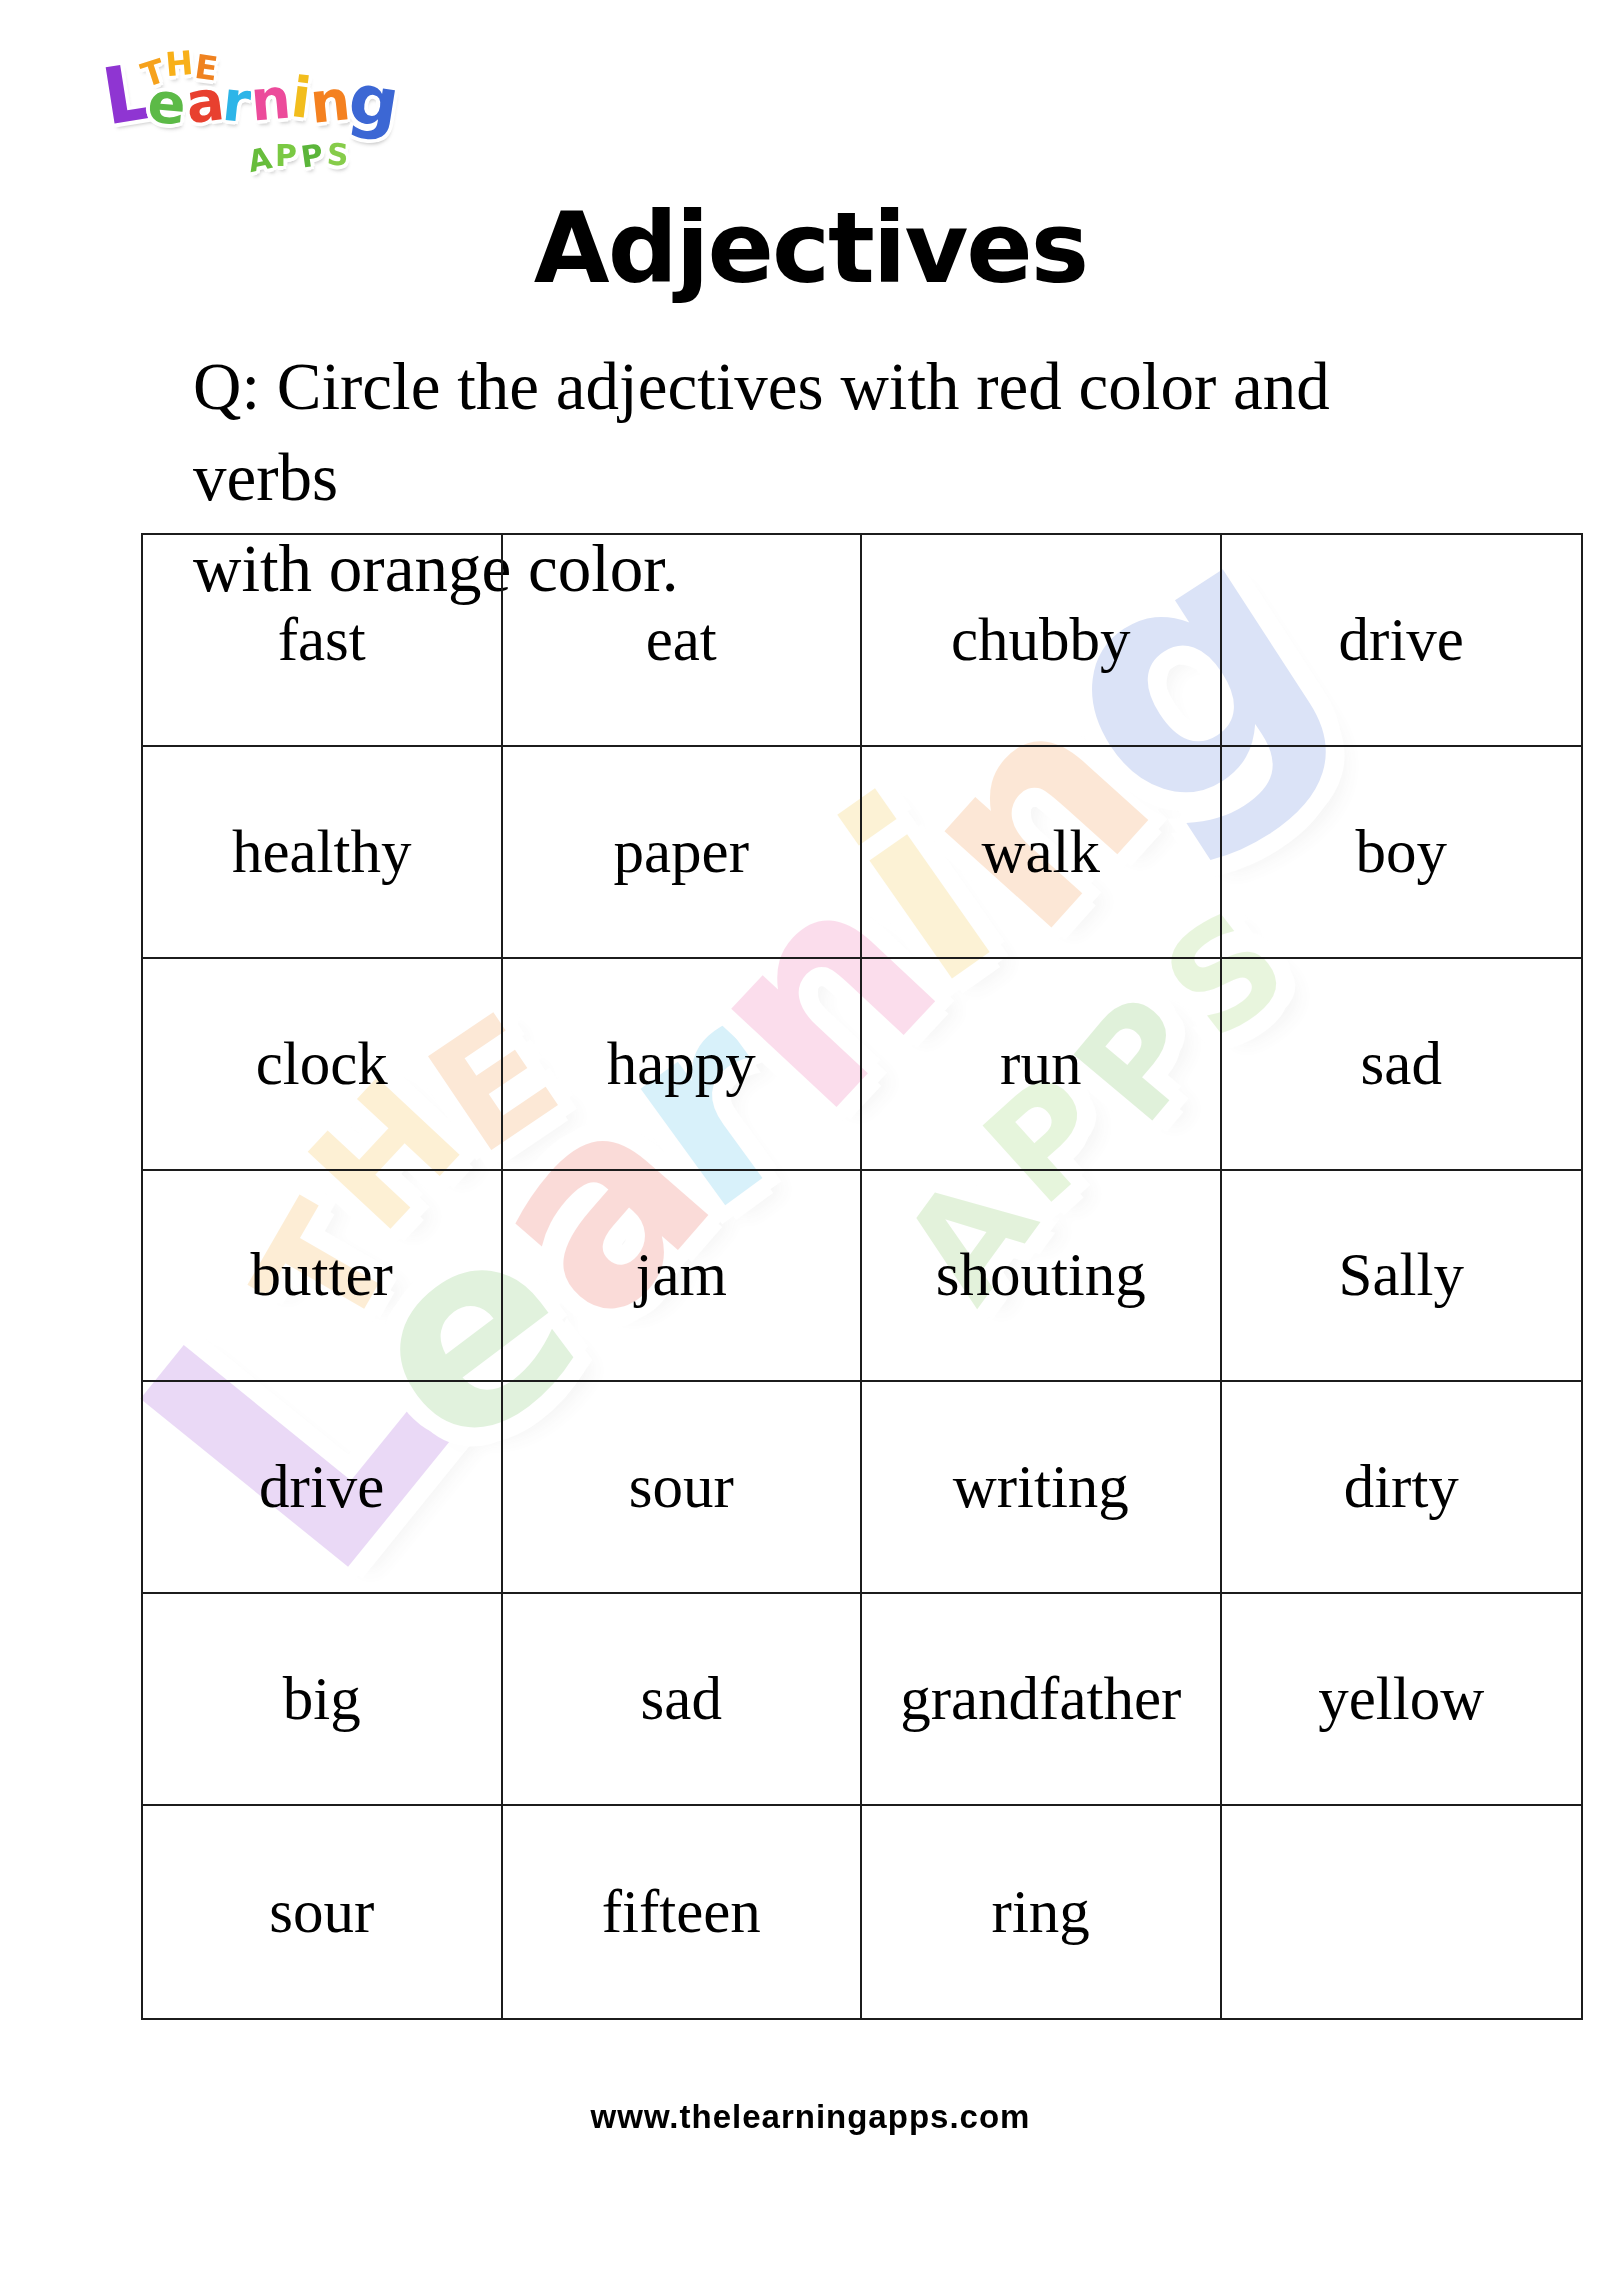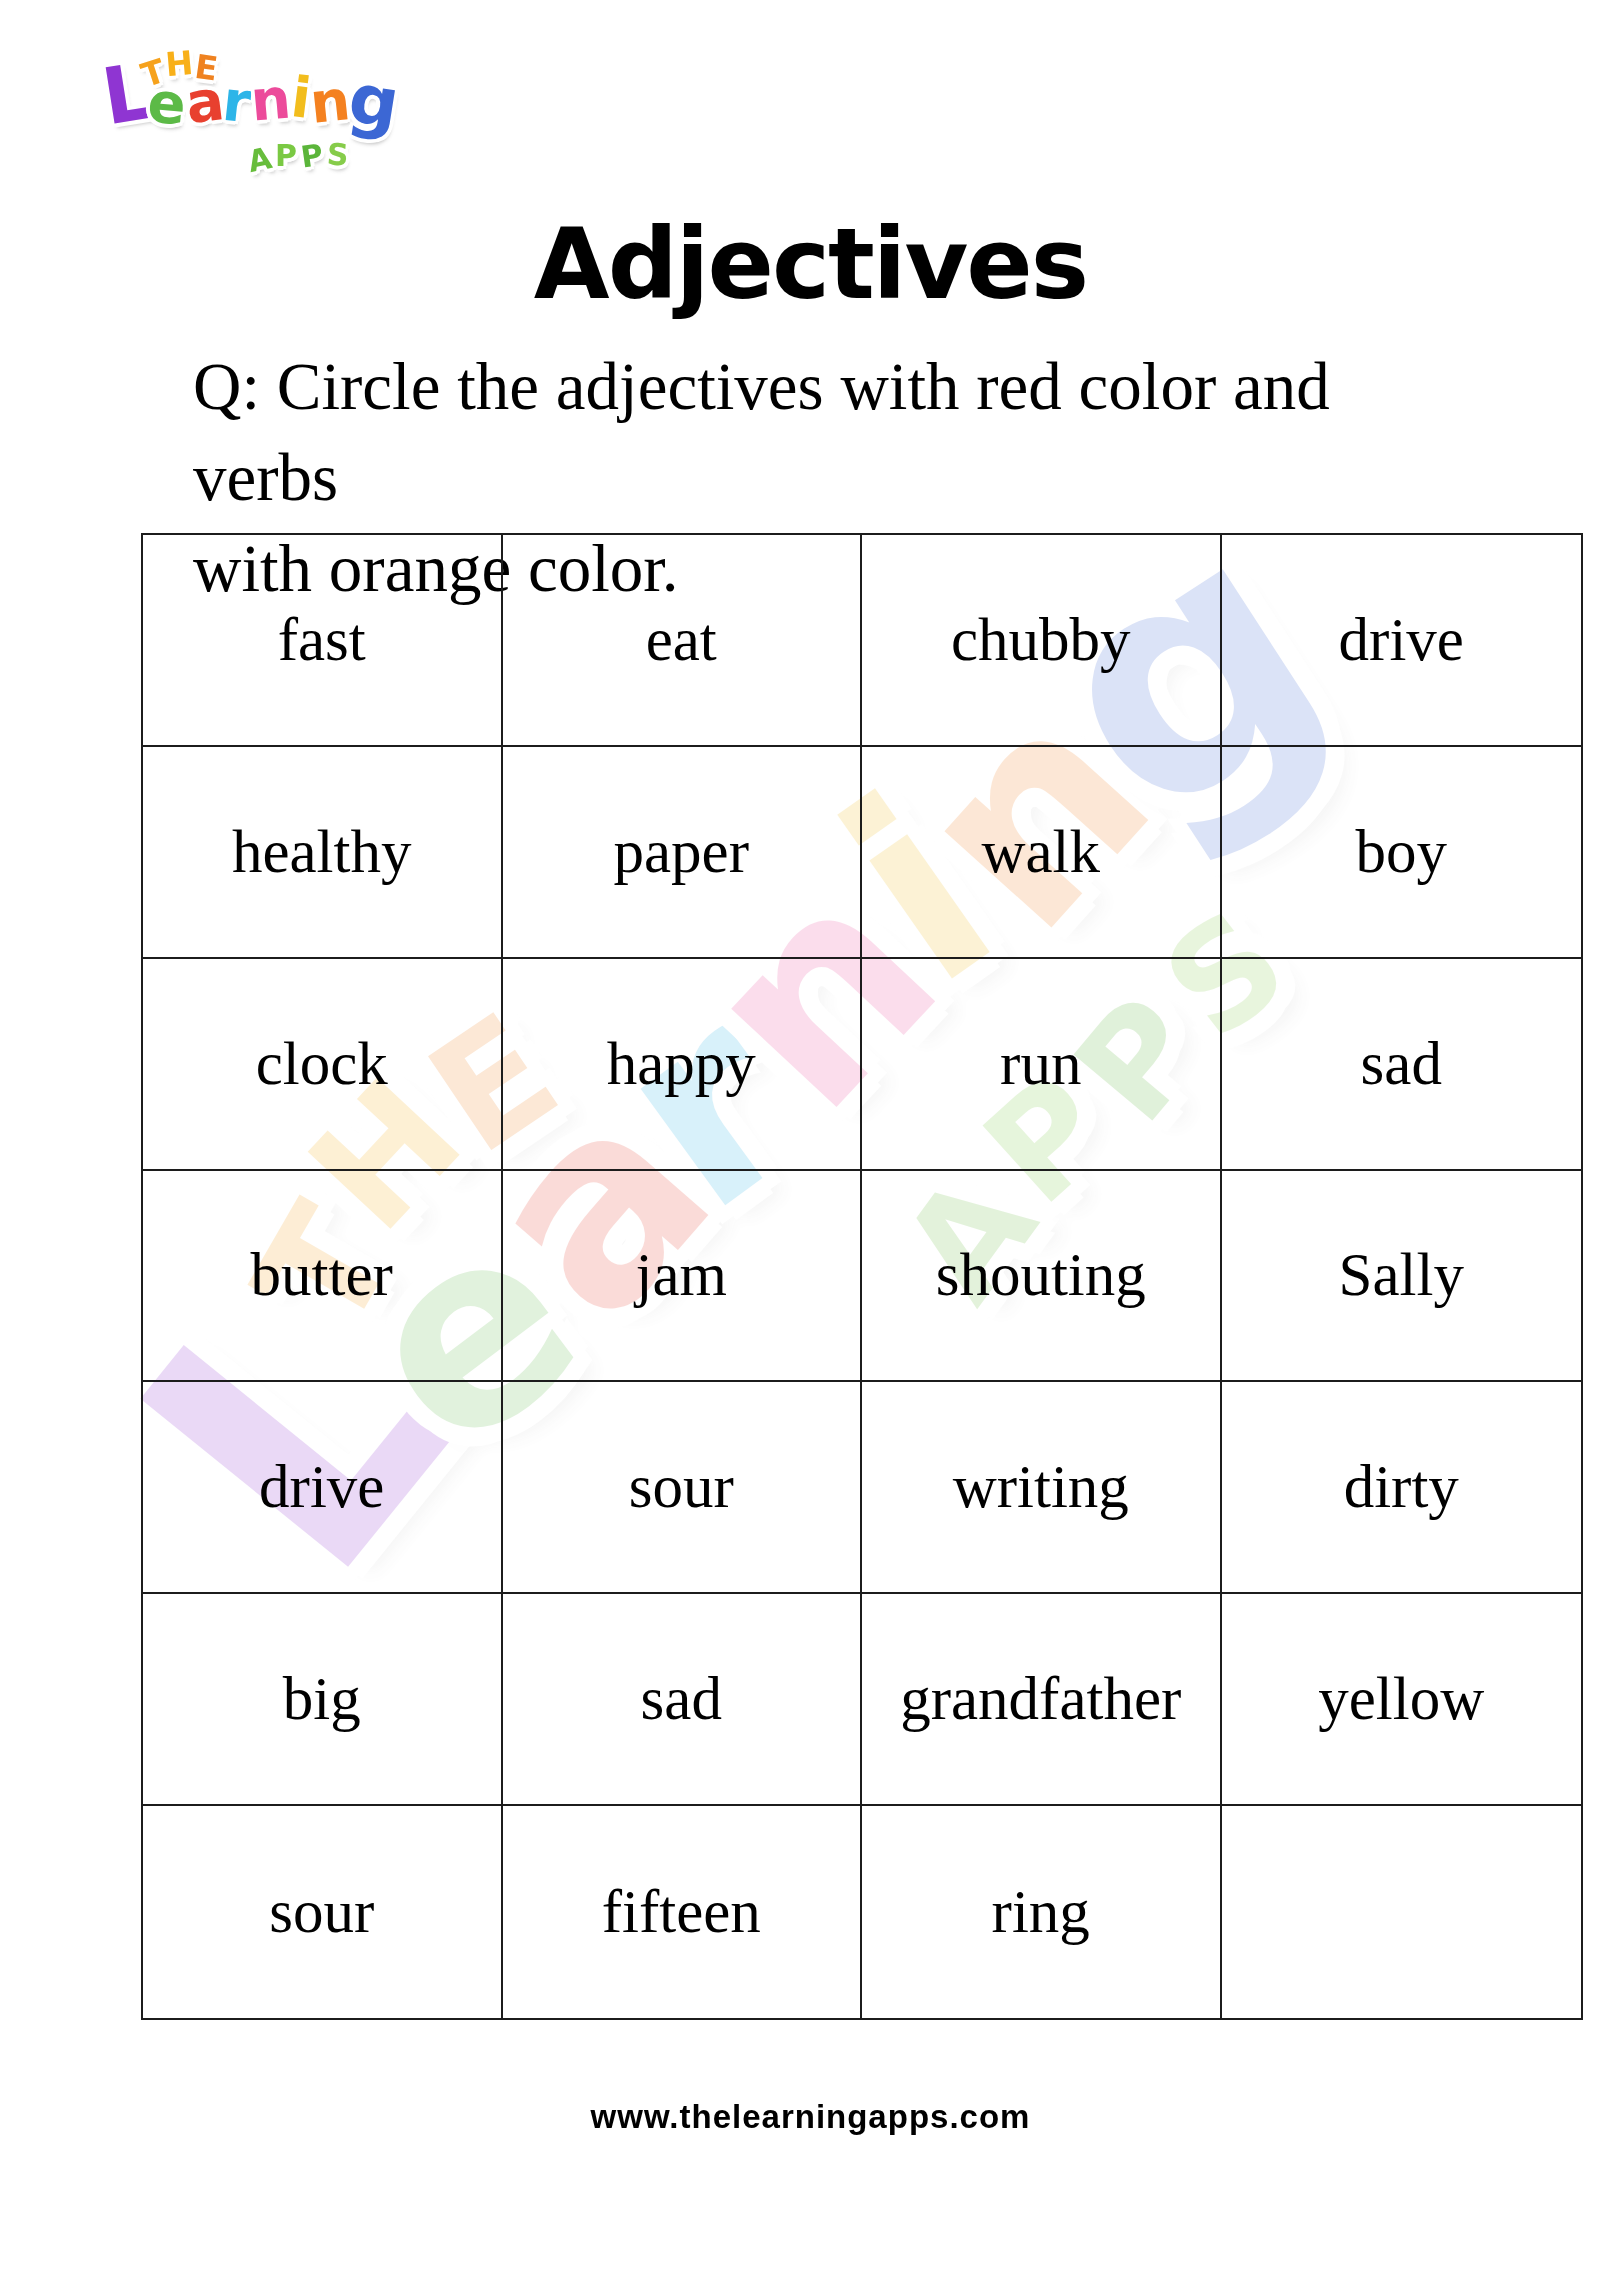--- a/index.html
+++ b/index.html
@@ -56,21 +56,21 @@
     margin-left:-147px;margin-top:-76px;
     transform:rotate(-42deg) scale(4.7);
     transform-origin:center center;
     opacity:0.18;
     z-index:1;
     pointer-events:none;
   }
 
   
   .title{
-    position:absolute;left:0;right:0;top:192px;margin:16px;
+    position:absolute;left:0;right:0;top:192px;margin:0;
     text-align:center;
     font-family:"DejaVu Sans", sans-serif;
     font-weight:bold;
     font-size:98px;
     line-height:1.15;
     letter-spacing:-2px;
     z-index:2;
   }
   .question{
     position:absolute;left:193px;top:341px;width:1255px;

